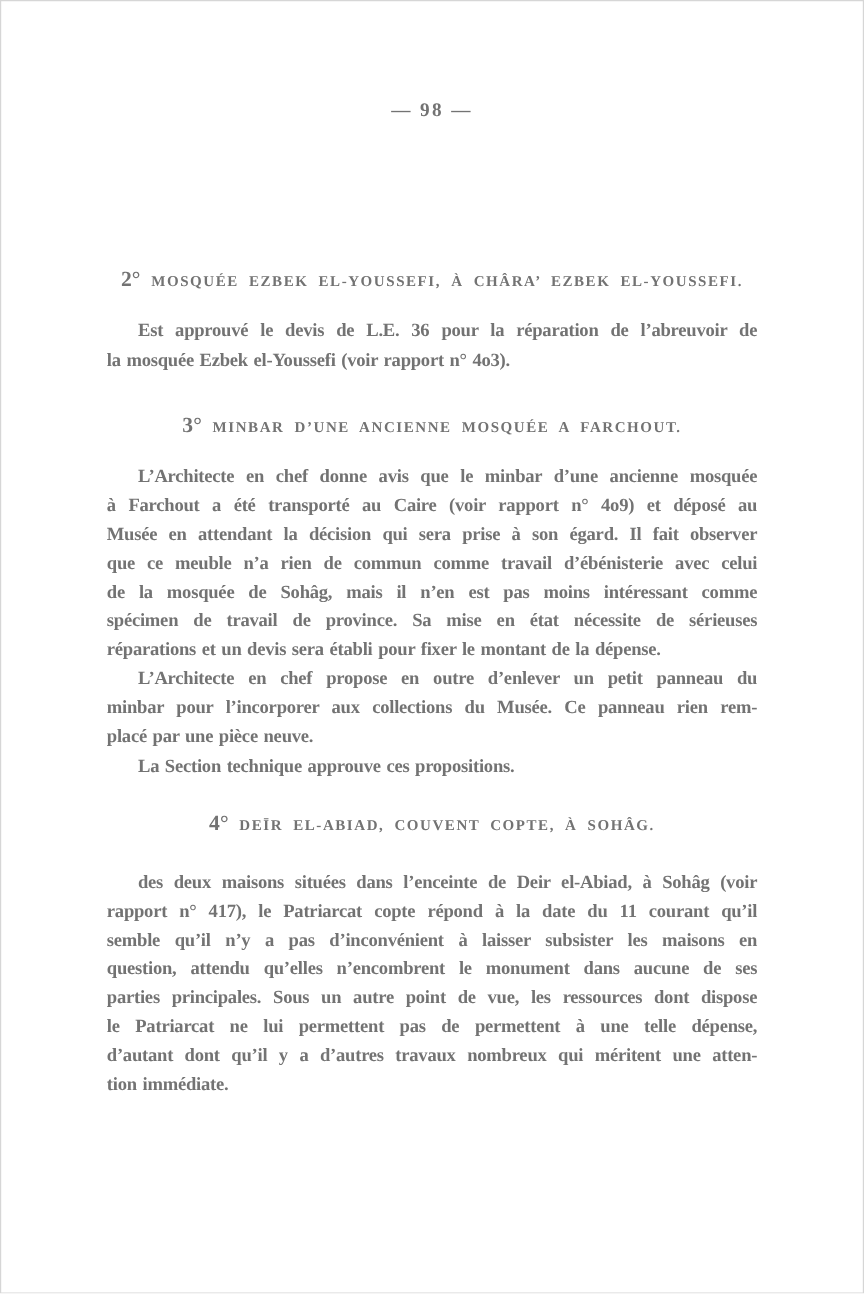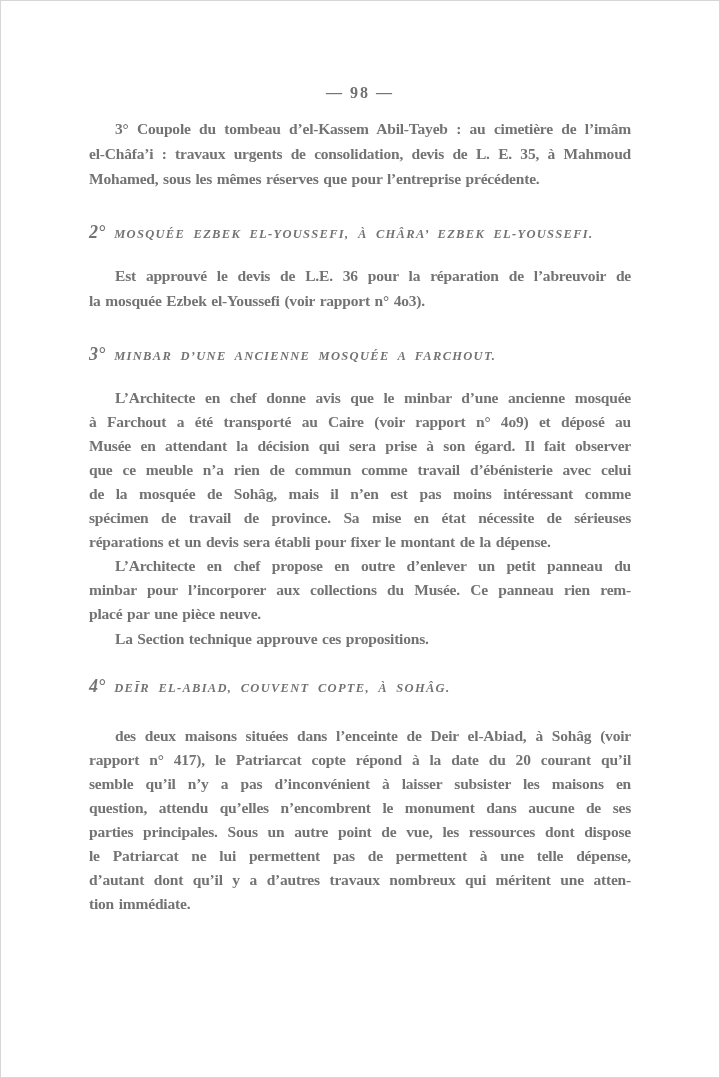--- a/index.html
+++ b/index.html
@@ -45,47 +45,42 @@
   .para .line.line-last {
     text-align-last: left;
   }
   .para .line:first-child {
     text-indent: 26px;
   }
   .lh25 { line-height: 25px; }
   .lh24 { line-height: 24px; }
   
   .heading {
+    text-align: center;
     font-weight: bold;
     white-space: nowrap;
-    font-style: italic;
   }
   .heading .hnum {
     font-size: 18px;
     margin-right: 9px;
     font-weight: bold;
   }
   .heading .htext {
     font-size: 12.5px;
     letter-spacing: 1.3px;
     word-spacing: 4px;
   }
 </style>
 </head>
 <body>
 
 <main id="scan-page">
 
   <div class="abs pageno">— 98 —</div>
 
-  <div class="abs para lh25" style="top:116px">
-      <div class="line">3° Coupole du tombeau d’el-Kassem Abil-Tayeb : au cimetière de l’imâm</div>
-      <div class="line">el-Châfa’i : travaux urgents de consolidation, devis de L. E. 35, à Mahmoud</div>
-      <div class="line line-last">Mohamed, sous les mêmes réserves que pour l’entreprise précédente.</div>
-    </div>
 
   <div class="abs heading" style="top:222px">
     <span class="hnum">2°</span><span class="htext">MOSQUÉE EZBEK EL-YOUSSEFI, À CHÂRA’ EZBEK EL-YOUSSEFI.</span>
   </div>
 
   <div class="abs para lh25" style="top:263px">
       <div class="line">Est approuvé le devis de L.E. 36 pour la réparation de l’abreuvoir de</div>
       <div class="line line-last">la mosquée Ezbek el-Youssefi (voir rapport n° 4o3).</div>
     </div>
 
@@ -112,21 +107,21 @@
   <div class="abs para lh24" style="top:627px">
       <div class="line line-last">La Section technique approuve ces propositions.</div>
     </div>
 
   <div class="abs heading" style="top:676px">
     <span class="hnum">4°</span><span class="htext">DEĪR EL-ABIAD, COUVENT COPTE, À SOHÂG.</span>
   </div>
 
   <div class="abs para lh24" style="top:724px">
       <div class="line">des deux maisons situées dans l’enceinte de Deir el-Abiad, à Sohâg (voir</div>
-      <div class="line">rapport n° 417), le Patriarcat copte répond à la date du 20 courant qu’il</div>
+      <div class="line">rapport n° 417), le Patriarcat copte répond à la date du 11 courant qu’il</div>
       <div class="line">semble qu’il n’y a pas d’inconvénient à laisser subsister les maisons en</div>
       <div class="line">question, attendu qu’elles n’encombrent le monument dans aucune de ses</div>
       <div class="line">parties principales. Sous un autre point de vue, les ressources dont dispose</div>
       <div class="line">le Patriarcat ne lui permettent pas de permettent à une telle dépense,</div>
       <div class="line">d’autant dont qu’il y a d’autres travaux nombreux qui méritent une atten-</div>
       <div class="line line-last">tion immédiate.</div>
     </div>
 
 </main>
 

